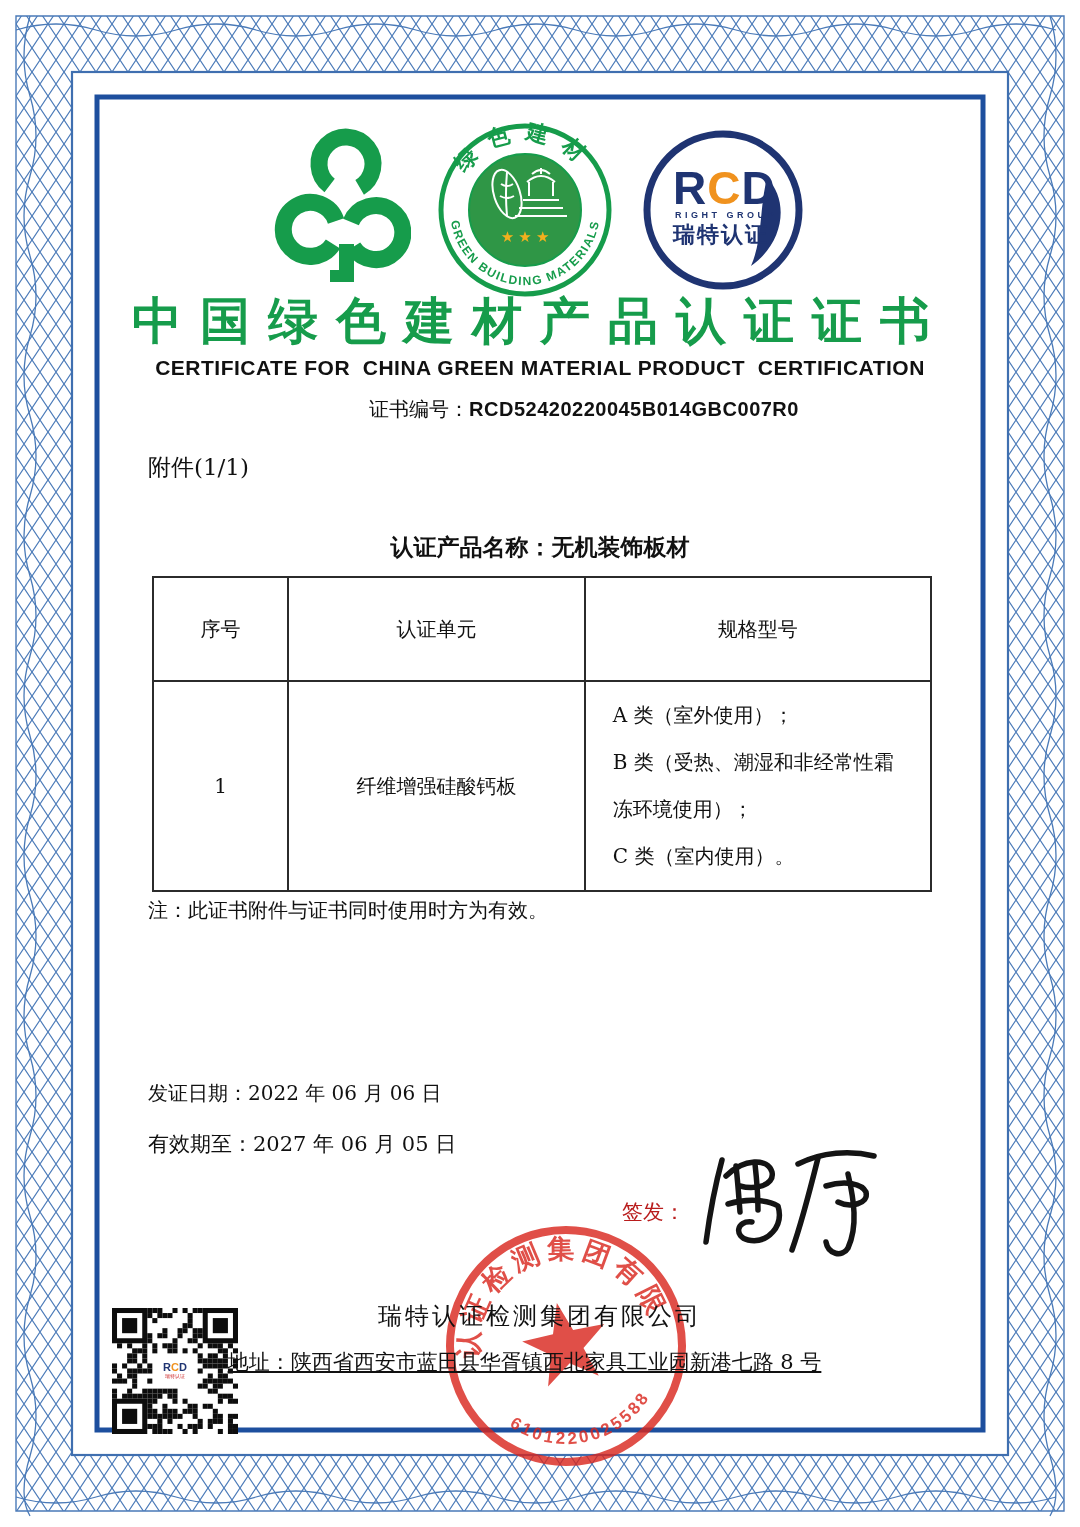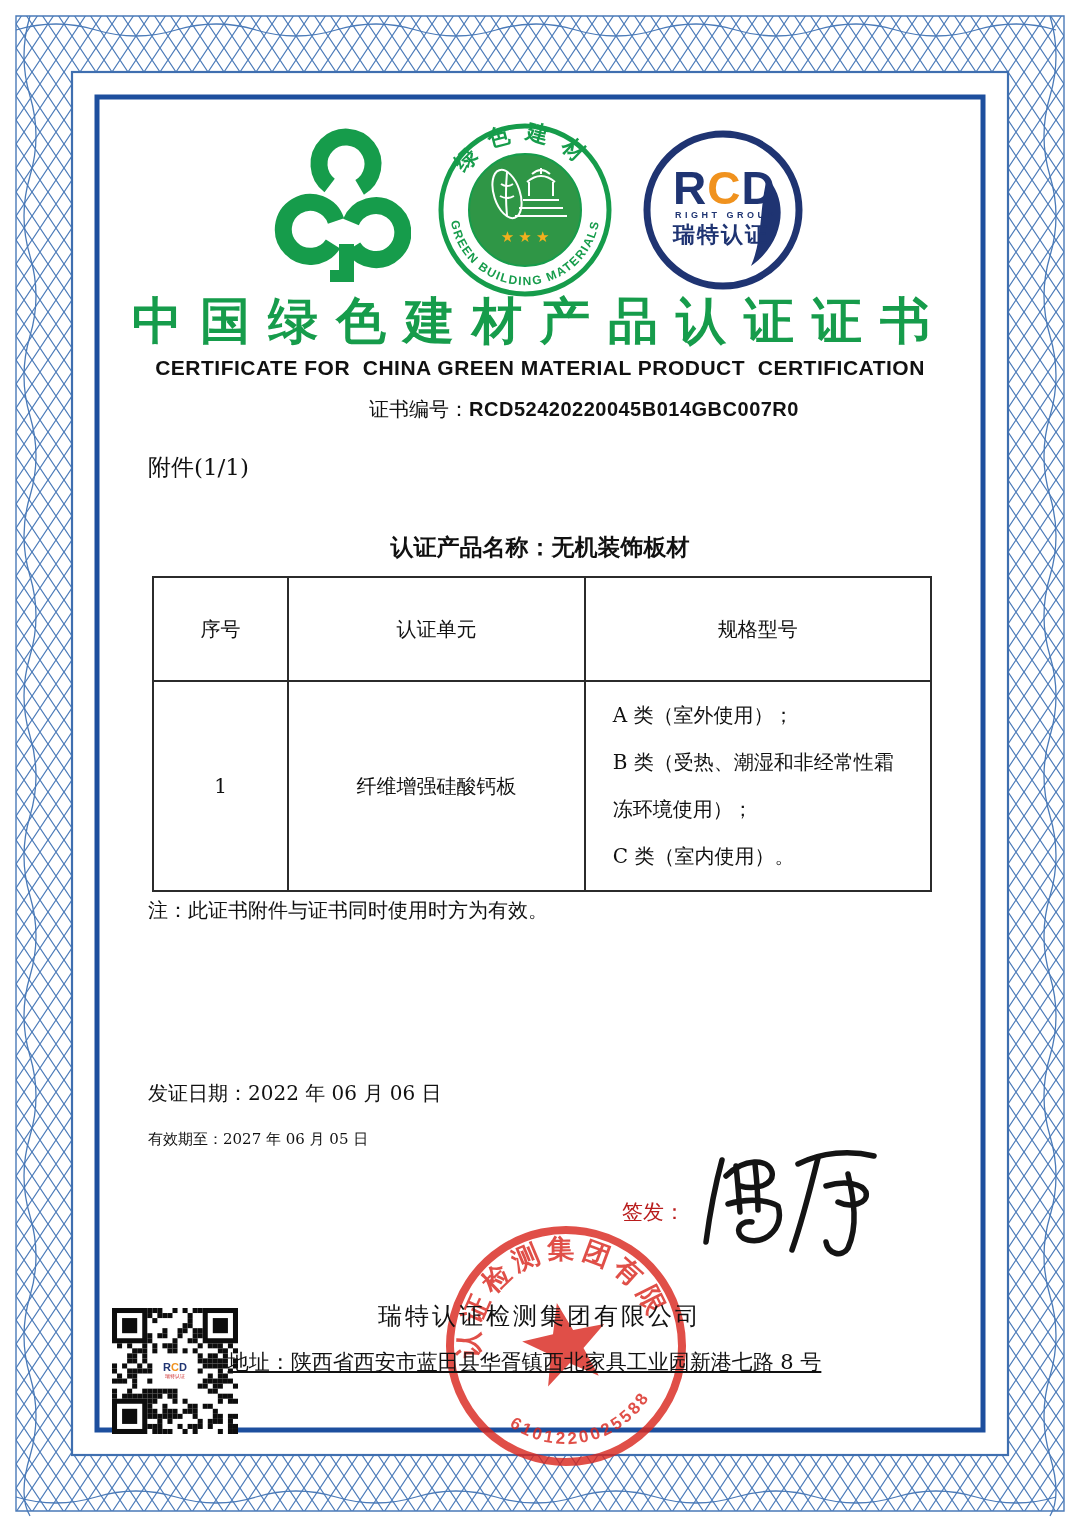--- a/index.html
+++ b/index.html
@@ -31,21 +31,21 @@
   td.c-spec{width:315px;text-align:left;padding:10px 27px;}
   tr.hdr td{height:82px;text-align:center;}
   tr.body td{height:148px;}
   .spec-line{line-height:47px;}
 
   .note{position:absolute;top:897px;left:148px;font-size:20px;color:#111;
     font-family:"DejaVu Serif","Liberation Serif",serif;}
 
   .date-issue{position:absolute;top:1080px;left:148px;font-size:20px;color:#111;
     font-family:"DejaVu Serif","Liberation Serif",serif;}
-  .date-valid{position:absolute;top:1130px;left:148px;font-size:15px;color:#111;
+  .date-valid{position:absolute;top:1130px;left:148px;font-size:21px;color:#111;
     font-family:"DejaVu Serif","Liberation Serif",serif;}
 
   .sign-label{position:absolute;top:1198px;left:622px;font-size:21px;color:#b91c1c;
     font-family:Liberation Serif, serif;}
   .signature{position:absolute;top:1142px;left:692px;}
 
   .qr-wrap{position:absolute;top:1308px;left:112px;width:126px;height:126px;}
   .qr-logo{position:absolute;left:44px;top:46px;width:38px;height:32px;background:#fff;
     border-radius:3px;display:flex;flex-direction:column;align-items:center;justify-content:center;line-height:1;}
   .qr-logo .rcd{font-size:11px;font-weight:900;color:#1f3472;}

